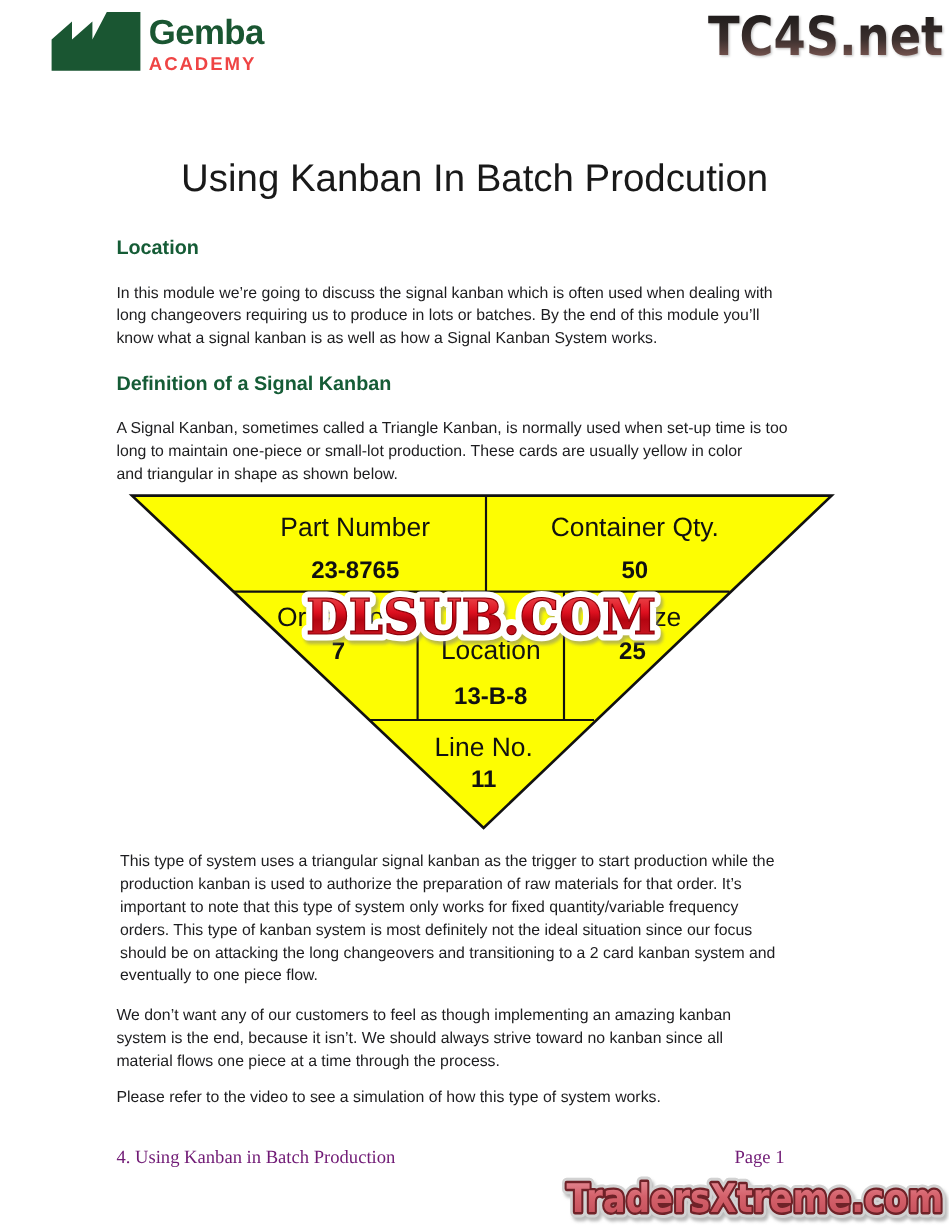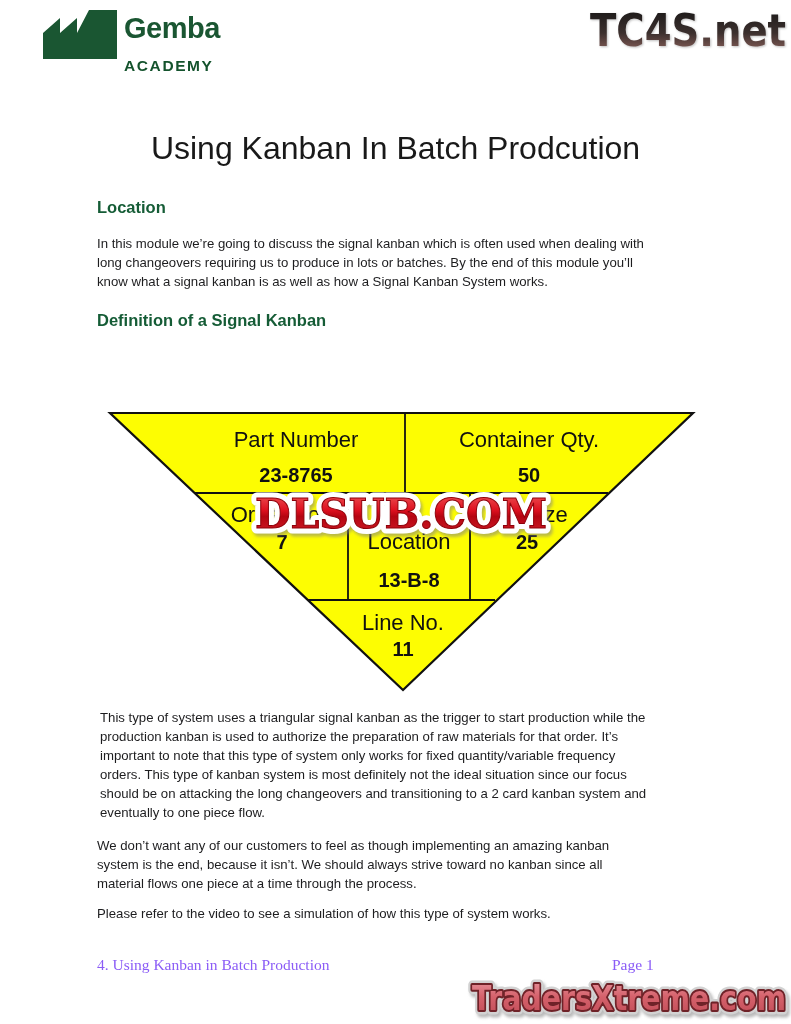--- a/index.html
+++ b/index.html
@@ -3,25 +3,25 @@
 <meta charset="utf-8">
 <style>
   html,body{margin:0;padding:0;background:#ffffff;}
   body{width:791px;height:1024px;overflow:hidden;}
   .page{position:relative;width:670px;height:1024px;background:#ffffff;
         font-family:"Liberation Sans",sans-serif;}
   .abs{position:absolute;}
   .logo{left:43px;top:7px;display:flex;align-items:flex-start;}
   .logo-textcol{margin-left:7px;margin-top:7px;}
   .logo-text-main{font-size:29px;font-weight:bold;color:#1a5632;line-height:1;letter-spacing:-0.5px;}
-  .logo-text-sub{font-size:15.5px;font-weight:bold;color:#14532d;letter-spacing:1.6px;line-height:1;margin-top:15px;}
+  .logo-text-sub{font-size:15.5px;font-weight:bold;color:#ef4444;letter-spacing:1.6px;line-height:1;margin-top:3px;}
   .doc-title{left:0;top:130px;width:791px;text-align:center;font-size:32px;color:#191919;}
   .section-heading{font-size:16.5px;font-weight:bold;color:#155c36;}
   .body-text{font-size:13.2px;line-height:19px;color:#1d1d1f;white-space:pre-line;width:660px;}
-  .footer-text{font-family:"Liberation Serif",serif;font-size:15.5px;color:#8b5cf6;}
+  .footer-text{font-family:"Liberation Serif",serif;font-size:15.5px;color:#701a75;}
   svg{overflow:visible;}
   .wm-outline{filter:drop-shadow(2px 3px 1.5px rgba(130,130,130,0.55));}
   .tc4s{filter:drop-shadow(1px 1.5px 1px rgba(0,0,0,0.25));}
 </style>
 </head>
 <body>
 
 <div class="page">
 
   <div class="abs logo">
@@ -46,20 +46,23 @@
   </svg>
 
   <div class="abs doc-title">Using Kanban In Batch Prodcution</div>
 
   <div class="abs section-heading" style="left:97px;top:198px;">Location</div>
   <div class="abs body-text" style="left:97px;top:234px;">In this module we’re going to discuss the signal kanban which is often used when dealing with
 long changeovers requiring us to produce in lots or batches.  By the end of this module you’ll
 know what a signal kanban is as well as how a Signal Kanban System works.</div>
 
   <div class="abs section-heading" style="left:97px;top:311px;">Definition of a Signal Kanban</div>
+  <div class="abs body-text" style="left:97px;top:347px;">A Signal Kanban, sometimes called a Triangle Kanban, is normally used when set-up time is too
+long to maintain one-piece or small-lot production.  These cards are usually yellow in color
+and triangular in shape as shown below.</div>
 
   <svg class="abs" style="left:100px;top:405px;" width="600" height="292" viewBox="0 0 600 292">
     <polygon points="10,8 593,8 303,285" fill="#fdfd02" stroke="#111111" stroke-width="2.2"></polygon>
     <line x1="305" y1="8" x2="305" y2="88" stroke="#111111" stroke-width="1.8"></line>
     <line x1="95" y1="88" x2="508" y2="88" stroke="#111111" stroke-width="1.8"></line>
     <line x1="248" y1="88" x2="248" y2="195" stroke="#111111" stroke-width="1.8"></line>
     <line x1="370" y1="88" x2="370" y2="195" stroke="#111111" stroke-width="1.8"></line>
     <line x1="208" y1="195" x2="395" y2="195" stroke="#111111" stroke-width="1.8"></line>
 
     <text x="196" y="42" text-anchor="middle" font-size="22" fill="#111">Part Number</text>

